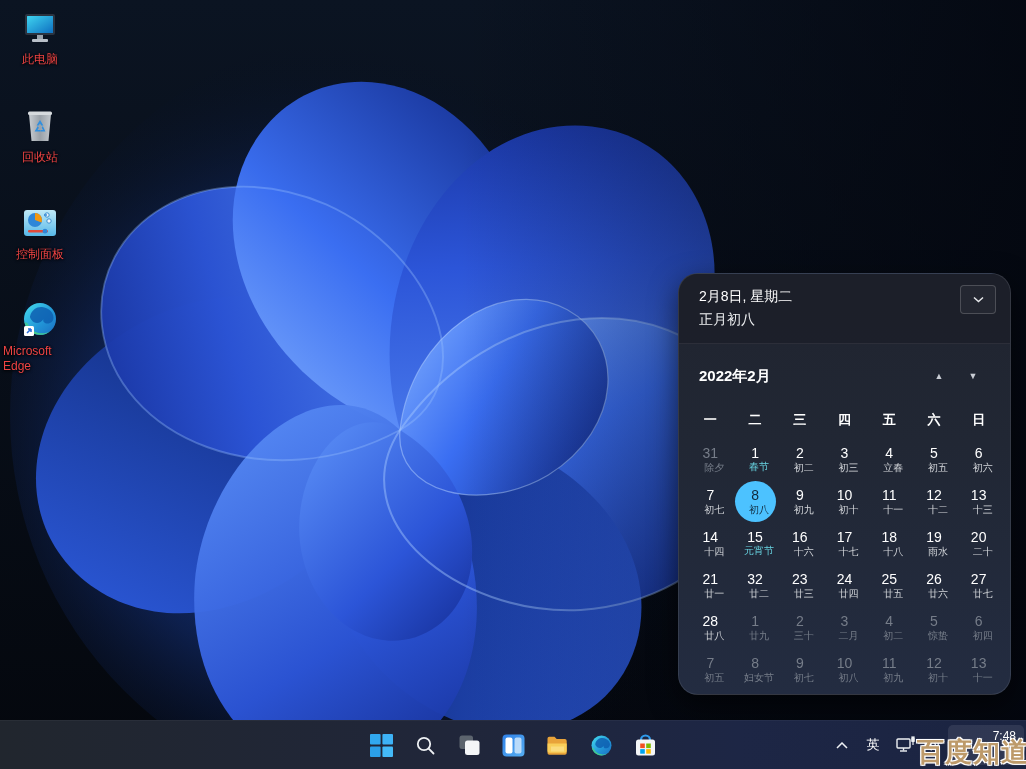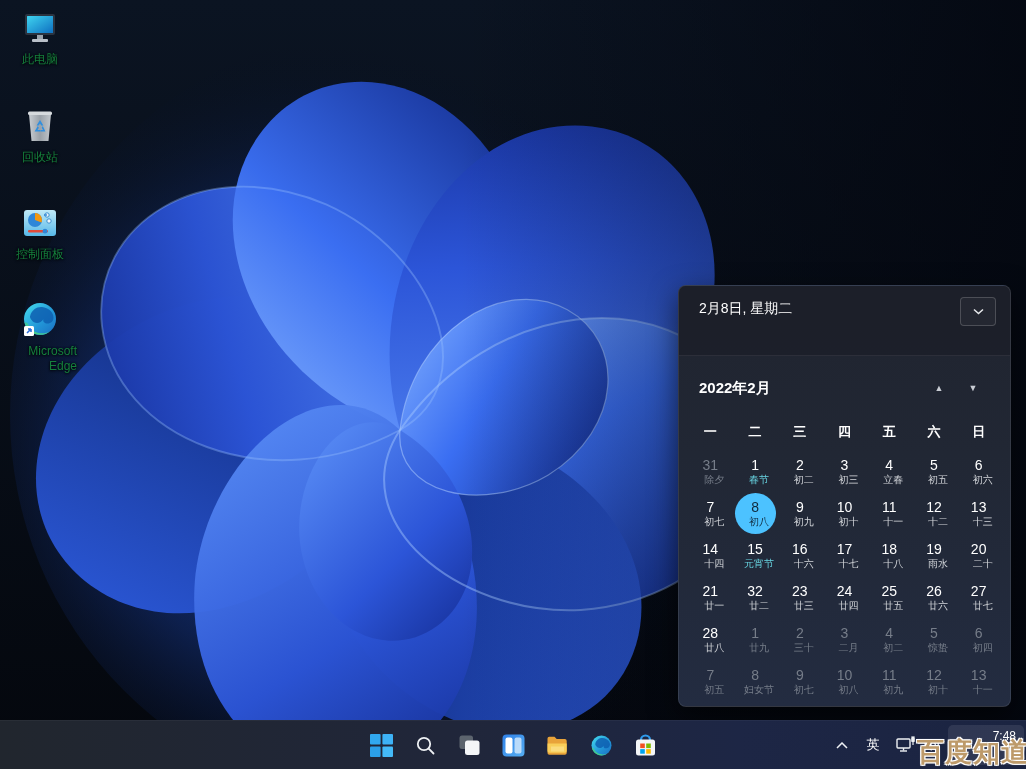--- a/index.html
+++ b/index.html
@@ -11,28 +11,28 @@
   
   .wallpaper{position:absolute;inset:0;z-index:0;}
   
   .desktop-icons{position:absolute;left:2px;top:0;width:76px;z-index:2;}
   .desk-item{
     position:absolute;left:0;width:76px;display:flex;flex-direction:column;
     align-items:center;cursor:default;
   }
   .desk-item .ico{width:40px;height:40px;display:block;}
   .desk-label{
-    margin-top:4px;font-size:12px;line-height:15px;color:#15803d;text-align:right;
+    margin-top:4px;font-size:12px;line-height:15px;color:#ef4444;text-align:left;
     text-shadow:0 1px 3px rgba(0,0,0,.95),0 0 2px rgba(0,0,0,.8);
     max-width:74px;
   }
   
   .calendar{
-    position:absolute;left:678px;top:285px;width:333px;height:422px;z-index:5;
-    border-radius:8px;border:1px solid rgba(255,255,255,.09);
+    position:absolute;left:678px;top:273px;width:333px;height:422px;z-index:5;
+    border-radius:20px;border:1px solid rgba(255,255,255,.09);
     background:linear-gradient(180deg,#20242f 0%,#212734 40%,#232c41 100%);
     box-shadow:0 10px 28px rgba(0,0,0,.55);
     box-sizing:border-box;overflow:hidden;color:#fff;
   }
   .cal-header{
     position:relative;height:70px;box-sizing:border-box;
     padding:13px 18px 0 20px;background:rgba(25,28,36,.55);
     border-bottom:1px solid rgba(255,255,255,.07);
   }
   .cal-date-line1{font-size:14px;line-height:19px;color:#fff;}
@@ -65,21 +65,21 @@
   .cal-cell{
     height:42px;display:flex;align-items:center;justify-content:center;cursor:pointer;
   }
   .cal-cell-inner{
     width:41px;height:41px;display:flex;flex-direction:column;align-items:center;
     justify-content:center;border-radius:50%;
   }
   .cal-num{font-size:14px;line-height:16px;color:#fff;font-weight:normal;}
   .cal-lunar{font-size:10px;line-height:12px;color:#d4d7db;margin-top:1px;margin-left:8px;}
   .cal-cell.out .cal-num,.cal-cell.out .cal-lunar{color:#767d89;}
-  .cal-lunar.festival{color:#67d3e0;}
+  .cal-lunar.festival{color:#67d3e0;font-family:Liberation Mono, monospace;}
   .cal-lunar.bright{color:#f2f4f6;}
   .cal-cell-inner.sel{background:#4cc2ff;}
   .cal-cell-inner.sel .cal-num,.cal-cell-inner.sel .cal-lunar{color:#10293b;}
   
   .taskbar{
     position:absolute;left:0;right:0;bottom:0;height:48px;z-index:10;
     background:linear-gradient(90deg,#21262e 0%,#20263a 45%,#1d2645 72%,#1b2441 100%);
     border-top:1px solid rgba(255,255,255,.04);
   }
   .tb-center{
@@ -245,20 +245,21 @@
       <rect x="4" y="26" width="10" height="10" rx="1.5" fill="#fff"></rect>
       <path d="M7,33 L11,29 M11,29 h-3 M11,29 v3" stroke="#2f6fd8" stroke-width="1.6" fill="none"></path>
     </svg>
     <div class="desk-label">Microsoft Edge</div>
   </div>
 </div>
 
 <div class="calendar">
   <div class="cal-header">
     <div class="cal-date-line1">2月8日, 星期二</div>
+    <div class="cal-date-line2">正月初八</div>
     <div class="cal-collapse">
       <svg width="11" height="7" viewBox="0 0 11 7">
         <polyline points="1,1.5 5.5,5.5 10,1.5" fill="none" stroke="#e6e8eb" stroke-width="1.5"></polyline>
       </svg>
     </div>
   </div>
   <div class="cal-monthnav">
     <div class="cal-month-label">2022年2月</div>
     <div class="cal-nav-spacer"></div>
     <button class="cal-nav-btn">

